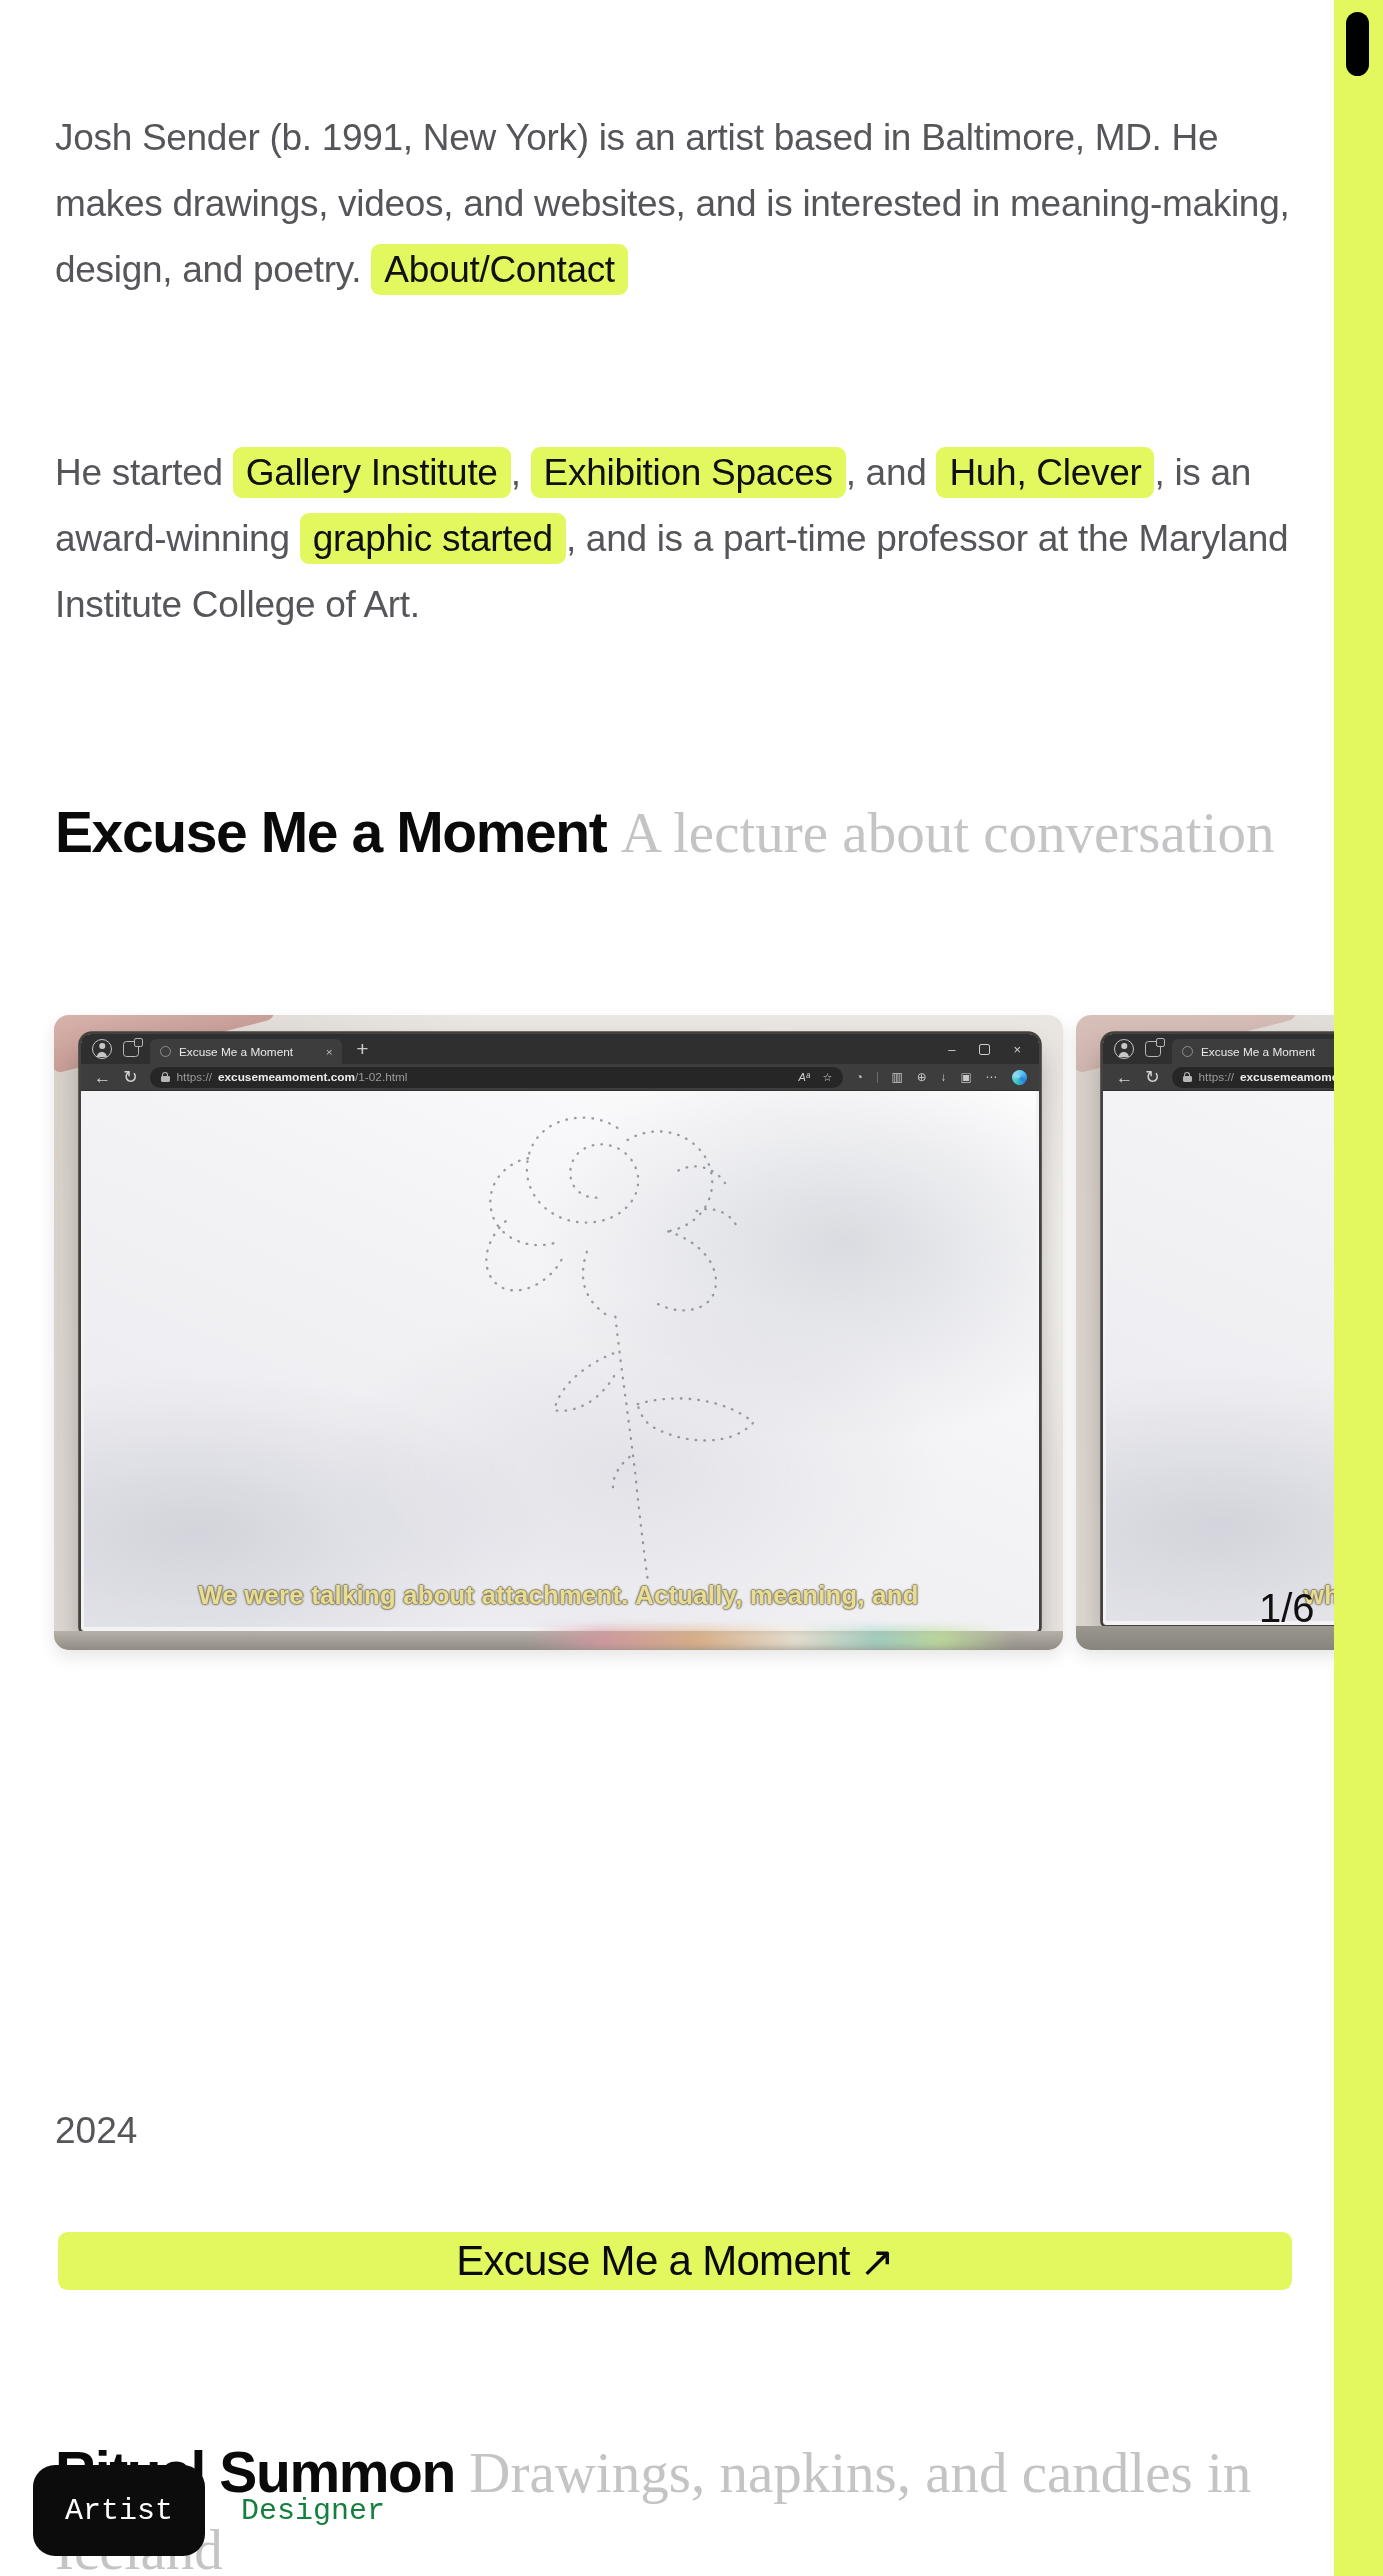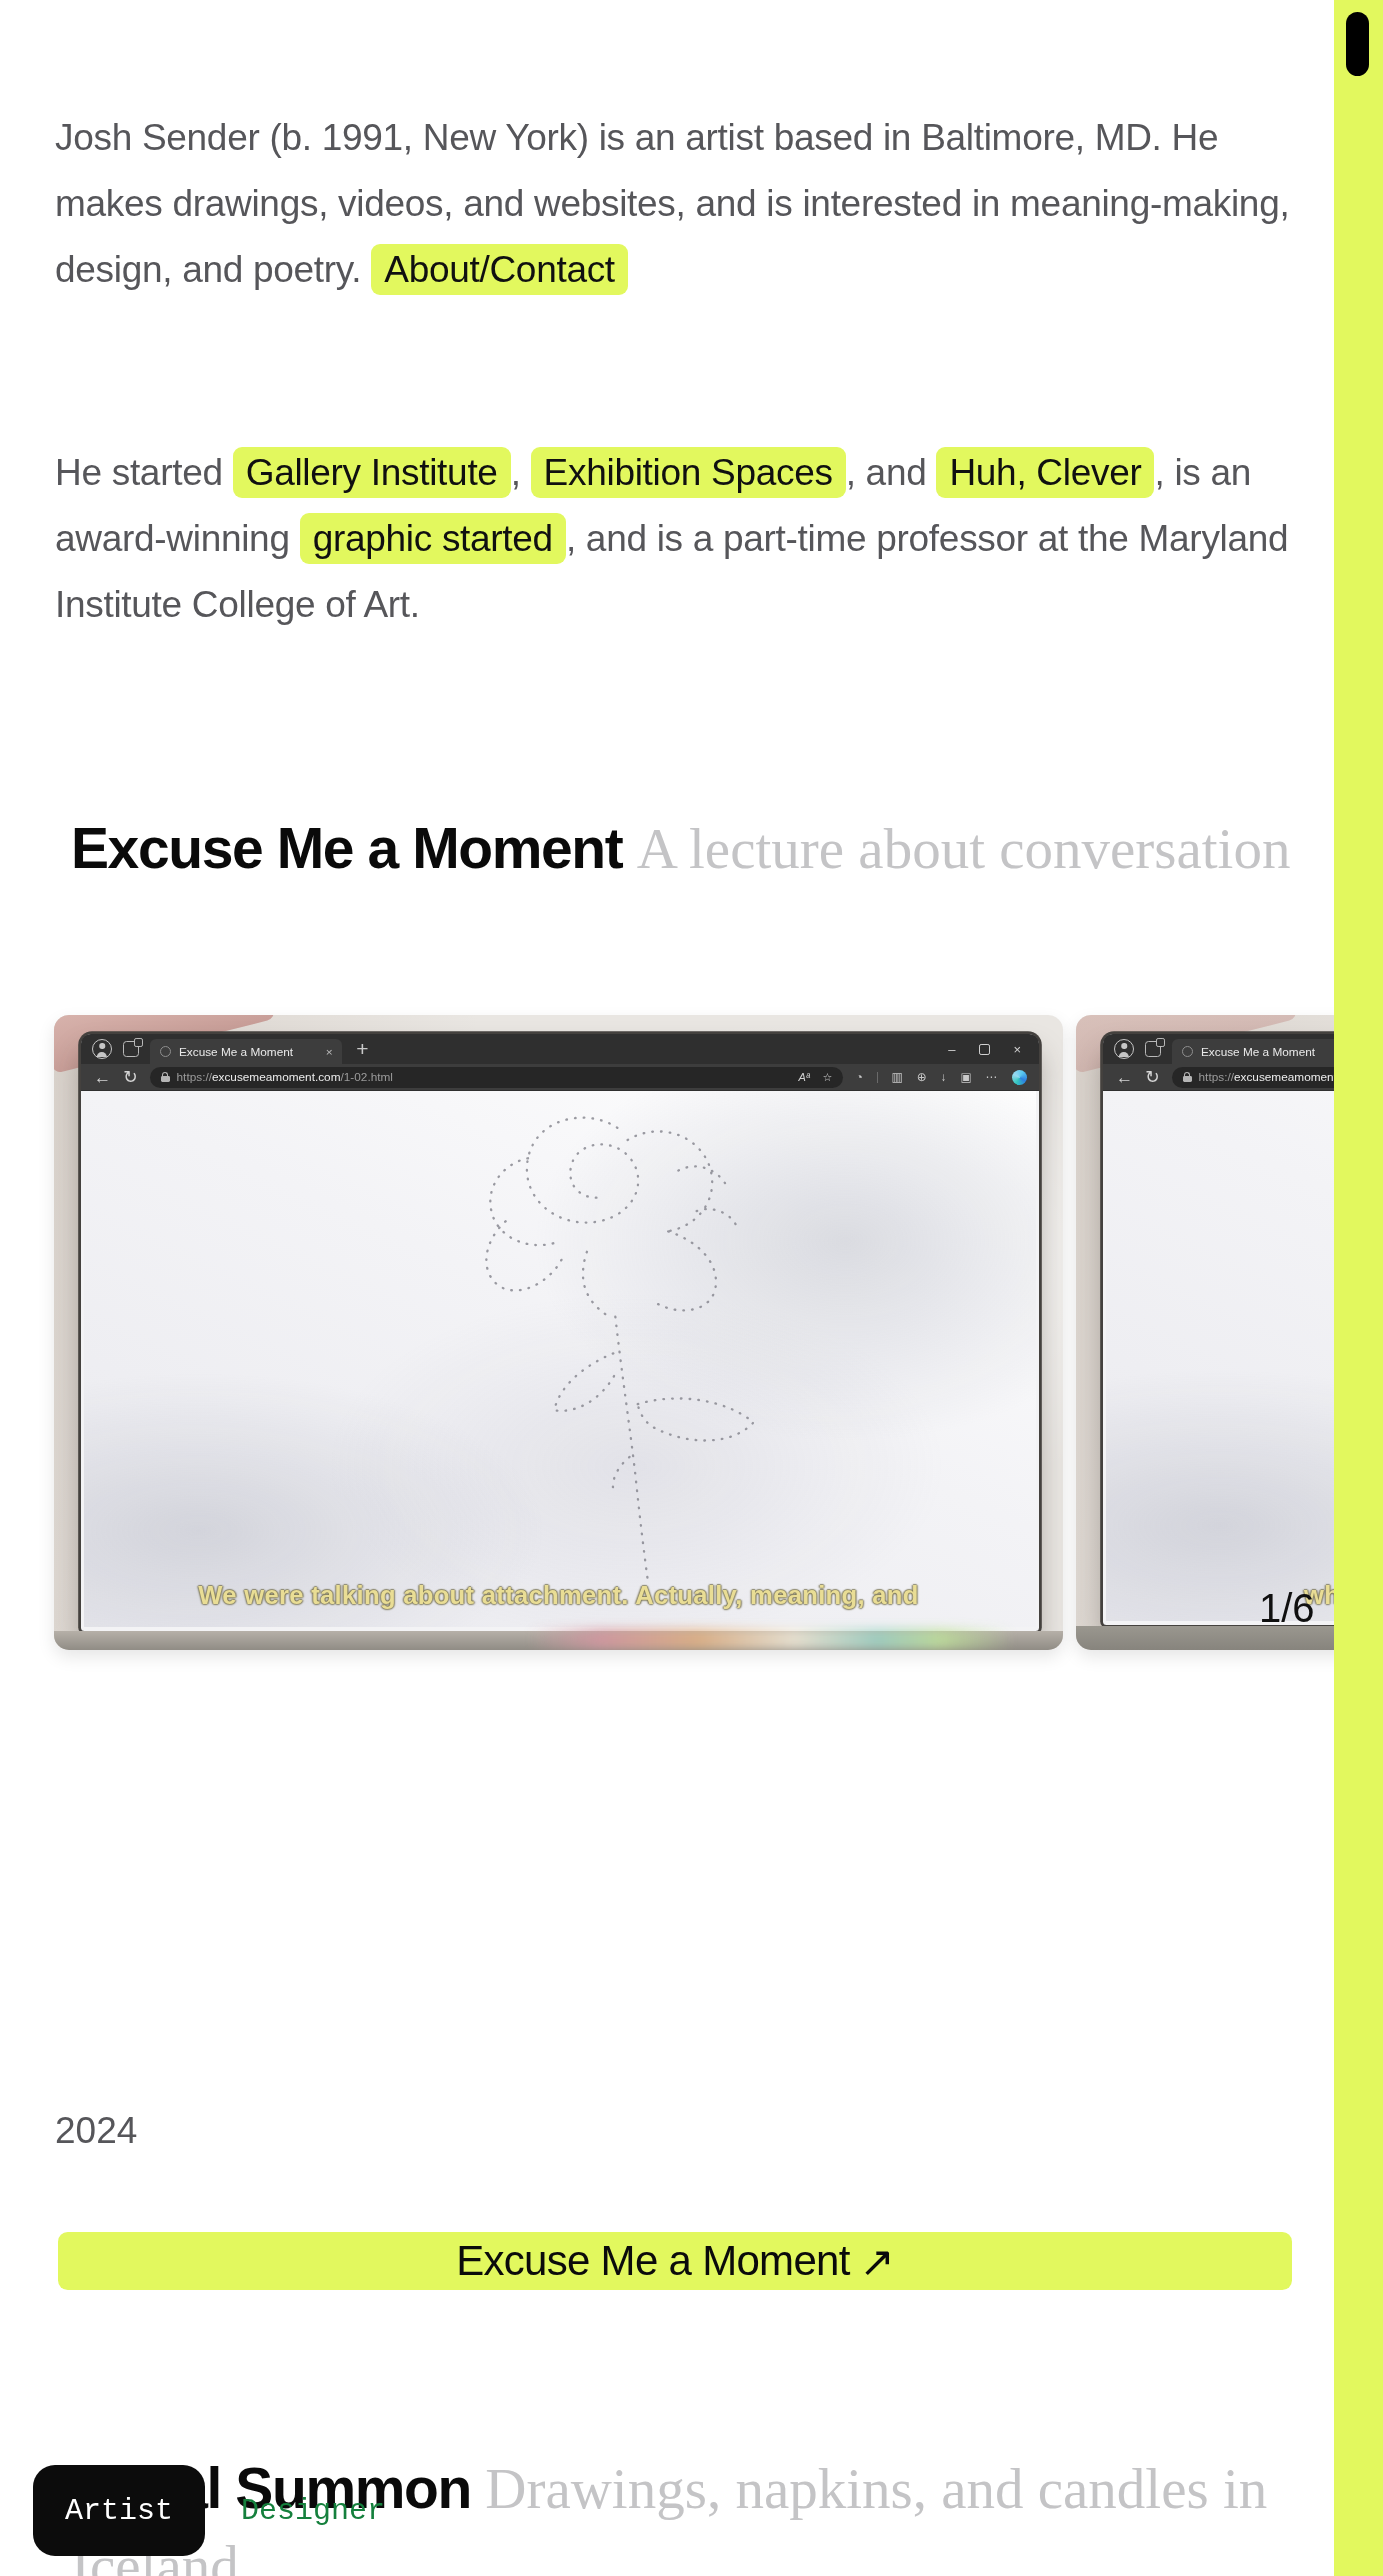--- a/index.html
+++ b/index.html
@@ -9,21 +9,21 @@
   
   .para{position:absolute;left:55px;width:1242px;font-size:37px;line-height:66px;
         color:#56565A;letter-spacing:-0.3px;}
   .hl{background:#E2F85E;color:#101010;border-radius:9px;padding:4.8px 13px;
       text-decoration:none;white-space:nowrap;}
   .p1{top:68px;}
   .p2{top:403px;}
   .desc{top:1811px;}
   .year{position:absolute;left:55px;top:2110px;font-size:37px;color:#56565A;}
 
-  .heading{position:absolute;left:55px;width:1245px;font-weight:bold;margin:16px;
+  .heading{position:absolute;left:55px;width:1245px;font-weight:bold;margin:0;
            font-size:57px;line-height:76px;color:#0A0A0A;letter-spacing:-1.4px;}
   .heading .sub{font-family:"Liberation Serif","DejaVu Serif",serif;font-weight:normal;
                 color:#C4C4C6;letter-spacing:0;}
   .h-excuse{top:794px;}
   .h-ritual{top:2434px;}
 
   
   .carousel{position:absolute;left:54px;top:1015px;width:1330px;height:635px;}
   .slide{position:absolute;top:0;width:1009px;height:635px;border-radius:15px;overflow:hidden;
          background:
@@ -69,21 +69,21 @@
            color:#d5d5d5;background:#3d3d3d;}
   .tbtn{font-size:17.3px;line-height:1;flex:0 0 auto;}
   .urlpill{flex:1;height:21px;background:#262626;border-radius:11px;display:flex;
            align-items:center;padding:0 11px;gap:7px;font-size:11.8px;color:#9b9b9b;
            min-width:0;overflow:hidden;white-space:nowrap;}
   .lock{width:8.3px;height:6.2px;border-radius:1.4px;background:#b5b5b5;position:relative;
         margin-top:3.5px;flex:0 0 auto;}
   .lock::before{content:"";position:absolute;left:0.7px;top:-4.2px;width:4.2px;height:4.2px;
         border:1.4px solid #b5b5b5;border-bottom:none;border-radius:3.5px 3.5px 0 0;}
   .urltext{flex:1;overflow:hidden;min-width:0;}
-  .urldomain{color:#ececec;font-weight:normal;}
+  .urldomain{color:#ececec;font-weight:bold;margin-left:6px;}
   .pill-icons{display:flex;gap:12.5px;font-size:11px;color:#cfcfcf;flex:0 0 auto;font-style:italic;}
   .tool-icons{display:flex;gap:14px;align-items:center;font-size:11.8px;color:#c9c9c9;flex:0 0 auto;}
   .vsep{width:0.7px;height:11px;background:#6a6a6a;}
   .copilot{width:15px;height:15px;border-radius:50%;
            background:conic-gradient(from 30deg,#58c7f0,#2d7fe0,#35c7c0,#9ad9f0,#58c7f0);}
 
   .viewport{position:absolute;left:2.8px;right:2.8px;top:57px;bottom:4.8px;overflow:hidden;
     background:
       radial-gradient(48% 55% at 80% 28%, rgba(148,152,168,.30), transparent 68%),
       radial-gradient(52% 42% at 12% 82%, rgba(140,144,160,.26), transparent 70%),

